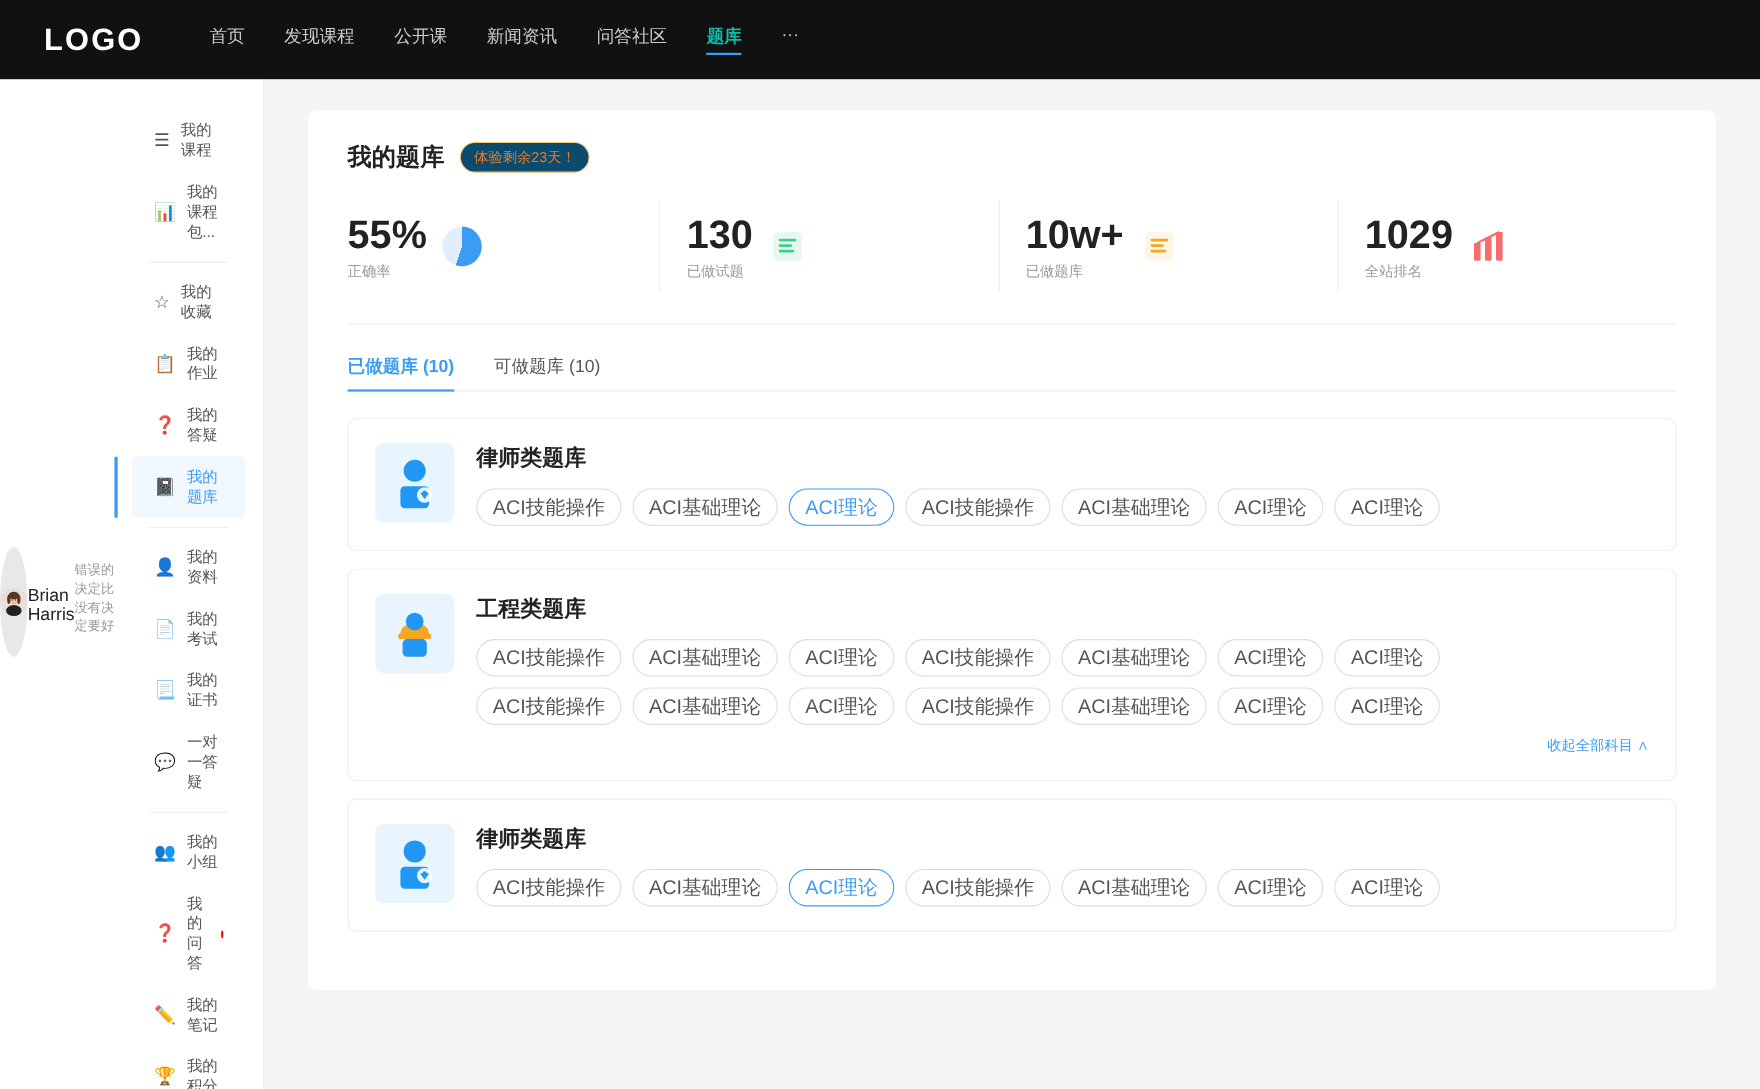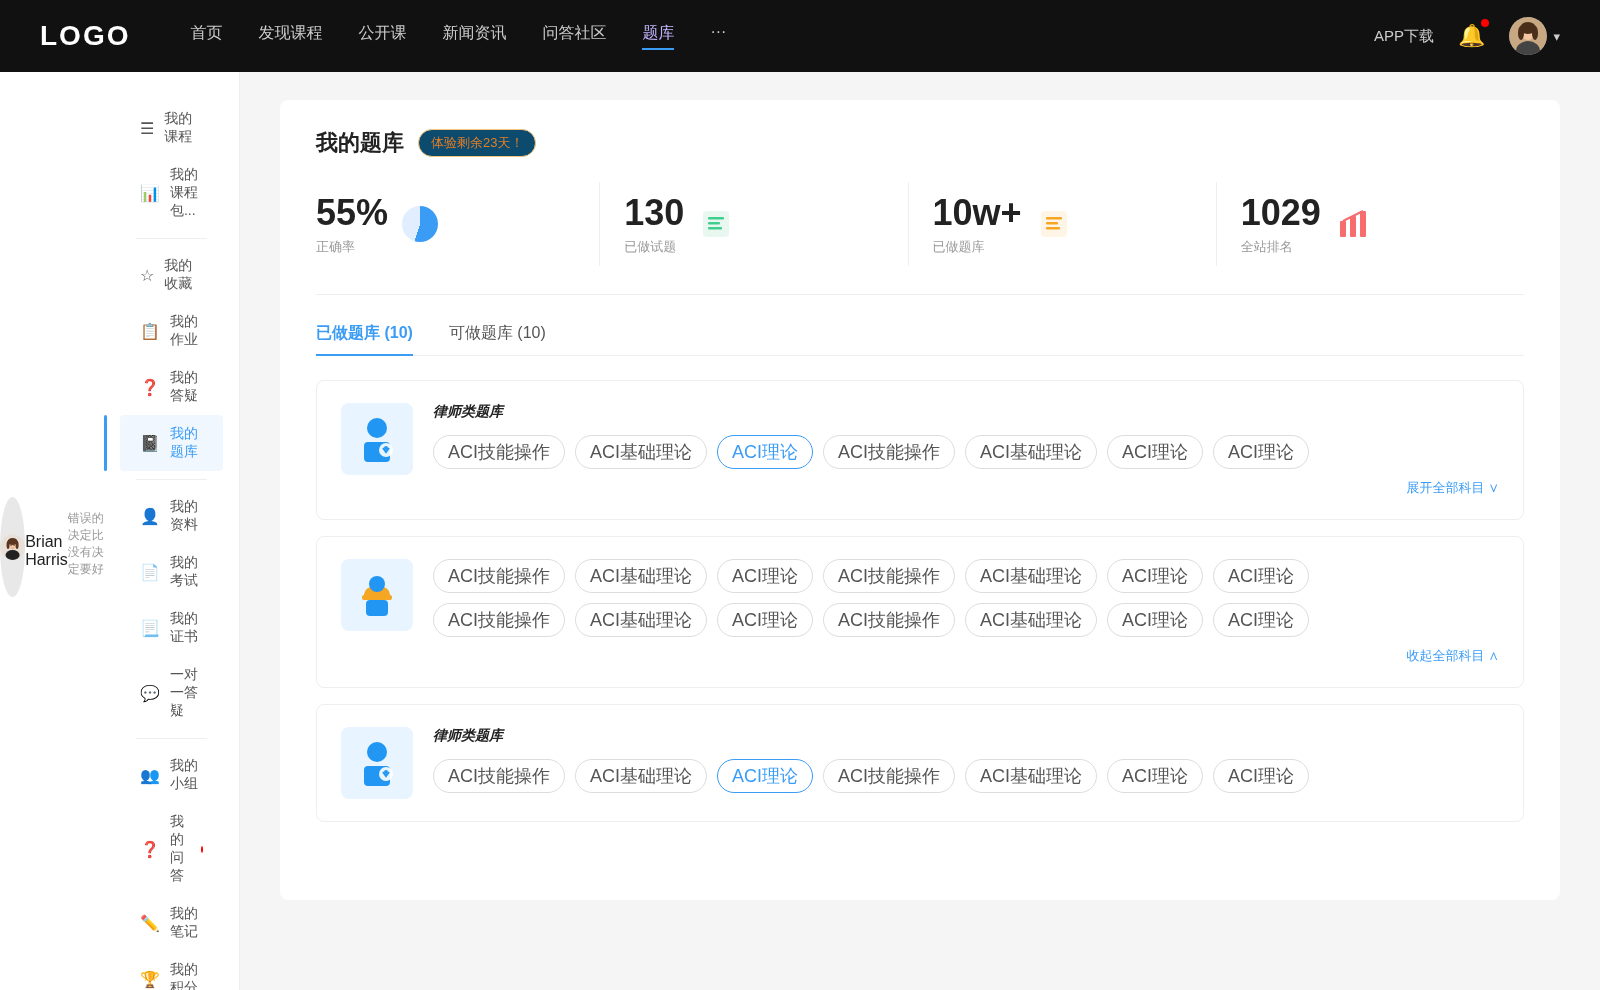--- a/index.html
+++ b/index.html
@@ -19,21 +19,21 @@
       color: white; font-size: 28px; font-weight: bold; letter-spacing: 2px; margin-right: 20px;
     }
     .navbar-links {
       display: flex; gap: 36px; flex: 1;
     }
     .navbar-link {
       color: #ccc; font-size: 16px; cursor: pointer; text-decoration: none;
       padding-bottom: 4px;
     }
     .navbar-link.active {
-      color: #c4b5fd; border-bottom: 2px solid #3b9cf6;
+      color: #14b8a6; border-bottom: 2px solid #3b9cf6; font-weight: bold;
     }
     .navbar-right {
       display: flex; align-items: center; gap: 24px;
     }
     .app-download { color: #ccc; font-size: 15px; cursor: pointer; }
     .bell-btn {
       position: relative; cursor: pointer; color: white; font-size: 22px;
     }
     .bell-badge {
       position: absolute; top: -4px; right: -4px;
@@ -124,21 +124,21 @@
     
     .qbank-card {
       border: 1px solid #eee; border-radius: 8px; padding: 22px 24px; margin-bottom: 16px;
     }
     .qbank-card-header { display: flex; align-items: flex-start; gap: 20px; }
     .qbank-icon-box {
       width: 72px; height: 72px; background: #e8f4ff; border-radius: 8px;
       display: flex; align-items: center; justify-content: center; flex-shrink: 0;
     }
     .qbank-card-body { flex: 1; }
-    .qbank-title { font-size: 14px; font-weight: 600; color: #222; margin-bottom: 14px; font-style: italic; }
+    .qbank-title { font-size: 20px; font-weight: 600; color: #222; margin-bottom: 14px; }
     .tags-row { display: flex; flex-wrap: wrap; gap: 10px; }
     .tag {
       padding: 4px 14px; border-radius: 20px; font-size: 18px;
       border: 1px solid #ddd; color: #555; cursor: pointer; background: #fff;
     }
     .tag.active-tag { border-color: #3b9cf6; color: #3b9cf6; background: #fff; }
     .expand-link { text-align: right; color: #3b9cf6; font-size: 13px; cursor: pointer; margin-top: 10px; }
     .collapse-link { text-align: right; color: #3b9cf6; font-size: 13px; cursor: pointer; margin-top: 10px; }
 
     
@@ -155,42 +155,20 @@
   <div class="navbar-logo">LOGO</div>
   <div class="navbar-links">
     <a class="navbar-link">首页</a>
     <a class="navbar-link">发现课程</a>
     <a class="navbar-link">公开课</a>
     <a class="navbar-link">新闻资讯</a>
     <a class="navbar-link">问答社区</a>
     <a class="navbar-link active">题库</a>
     <a class="navbar-link">···</a>
   </div>
-  <div class="navbar-right">
-    <span class="app-download">APP下载</span>
-    <div class="bell-btn">
-      🔔
-      <span class="bell-badge"></span>
-    </div>
-    <div class="avatar-area">
-      <div class="avatar-img">
-
-        <svg viewBox="0 0 38 38" xmlns="http://www.w3.org/2000/svg">
-          <circle cx="19" cy="19" r="19" fill="#c8a882"></circle>
-          <ellipse cx="19" cy="15" rx="7" ry="8" fill="#f5c5a3"></ellipse>
-          <ellipse cx="19" cy="34" rx="12" ry="10" fill="#444"></ellipse>
-
-          <ellipse cx="19" cy="11" rx="8" ry="6" fill="#4a2e1a"></ellipse>
-          <ellipse cx="12" cy="16" rx="3" ry="7" fill="#4a2e1a"></ellipse>
-          <ellipse cx="26" cy="16" rx="3" ry="7" fill="#4a2e1a"></ellipse>
-        </svg>
-      </div>
-      <span class="chevron-icon">▾</span>
-    </div>
-  </div>
 </nav>
 
 <div class="main-layout">
 
   <aside class="sidebar">
     <div class="profile-avatar">
       <svg viewBox="0 0 100 100" xmlns="http://www.w3.org/2000/svg">
         <circle cx="50" cy="50" r="50" fill="#e8e0d8"></circle>
         <ellipse cx="50" cy="40" rx="18" ry="20" fill="#f5c5a3"></ellipse>
         <ellipse cx="50" cy="82" rx="28" ry="20" fill="#222"></ellipse>
@@ -358,40 +336,40 @@
             <div class="qbank-title">律师类题库</div>
             <div class="tags-row">
               <span class="tag">ACI技能操作</span>
               <span class="tag">ACI基础理论</span>
               <span class="tag active-tag">ACI理论</span>
               <span class="tag">ACI技能操作</span>
               <span class="tag">ACI基础理论</span>
               <span class="tag">ACI理论</span>
               <span class="tag">ACI理论</span>
             </div>
-            <div class="expand-link">展开全部科目 ∨</div>
           </div>
         </div>
       </div>
 
       <div class="qbank-card">
         <div class="qbank-card-header">
           <div class="qbank-icon-box">
 
             <svg width="50" height="50" viewBox="0 0 50 50" xmlns="http://www.w3.org/2000/svg">
 
               <path d="M12 26 Q12 16 25 16 Q38 16 38 26 Z" fill="#f5a623"></path>
               <rect x="10" y="25" width="30" height="5" rx="2" fill="#f5a623"></rect>
 
               <circle cx="25" cy="14" r="8" fill="#2196F3"></circle>
 
               <rect x="14" y="30" width="22" height="16" rx="4" fill="#2196F3"></rect>
             </svg>
           </div>
           <div class="qbank-card-body">
+            <div class="qbank-title">工程类题库</div>
             <div class="tags-row">
               <span class="tag">ACI技能操作</span>
               <span class="tag">ACI基础理论</span>
               <span class="tag">ACI理论</span>
               <span class="tag">ACI技能操作</span>
               <span class="tag">ACI基础理论</span>
               <span class="tag">ACI理论</span>
               <span class="tag">ACI理论</span>
             </div>
             <div class="tags-row" style="margin-top:10px;">

